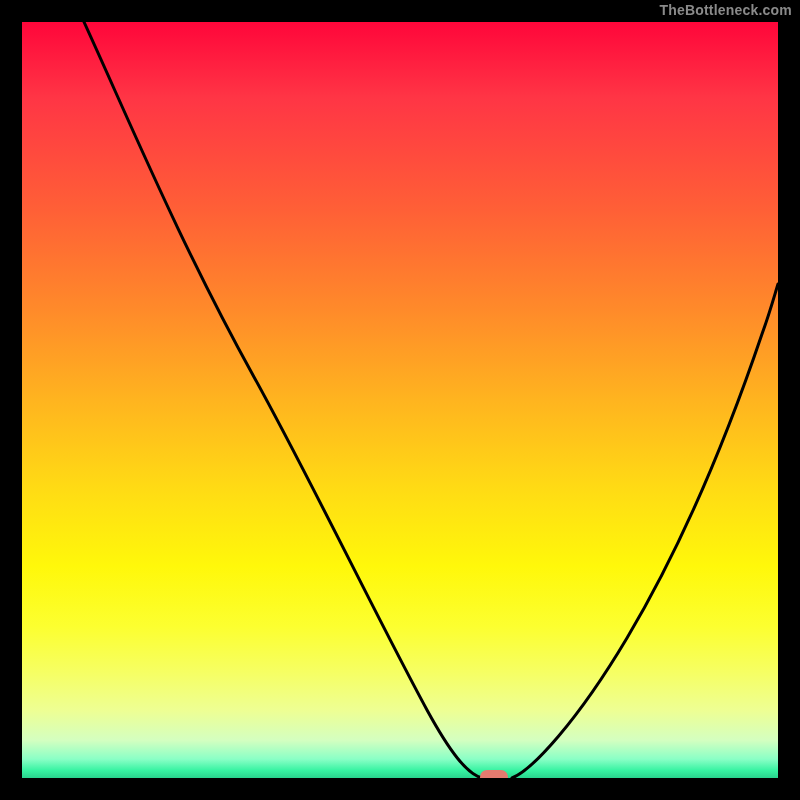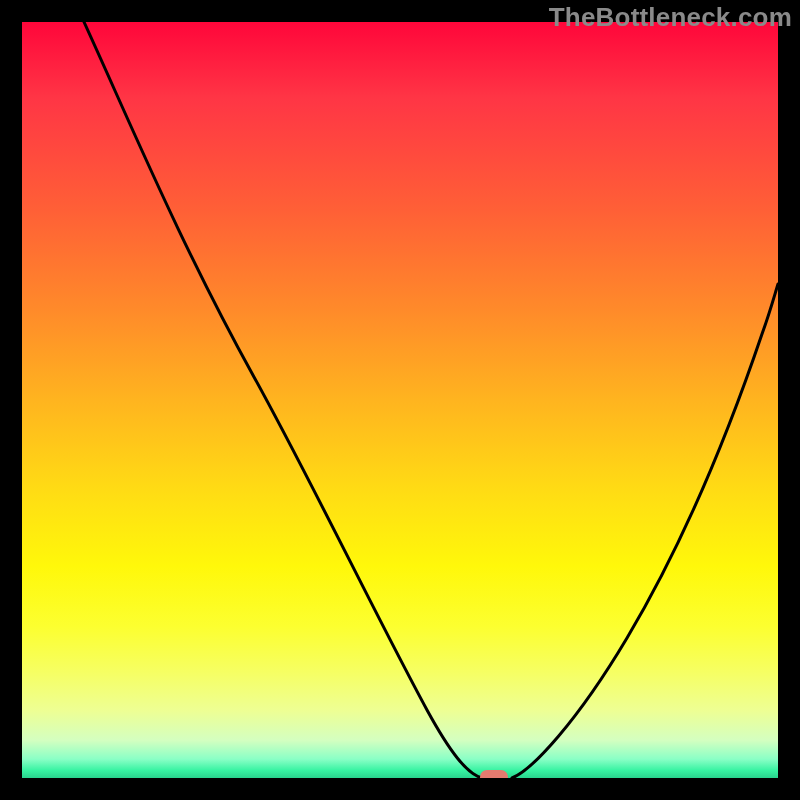--- a/index.html
+++ b/index.html
@@ -62,21 +62,21 @@
     border-radius: 7px;
     background: #e47a6f;
     left: 458px;
     top: 748px;
   }
   .watermark {
     position: absolute;
     top: 2px;
     right: 8px;
     font-family: Arial, Helvetica, sans-serif;
-    font-size: 26px;
+    font-size: 14px;
     font-weight: 600;
     color: #8a8a8a;
     letter-spacing: 0.2px;
   }
 </style>
 </head>
 <body>
 
 <div class="canvas">
   <div class="plot-area">

